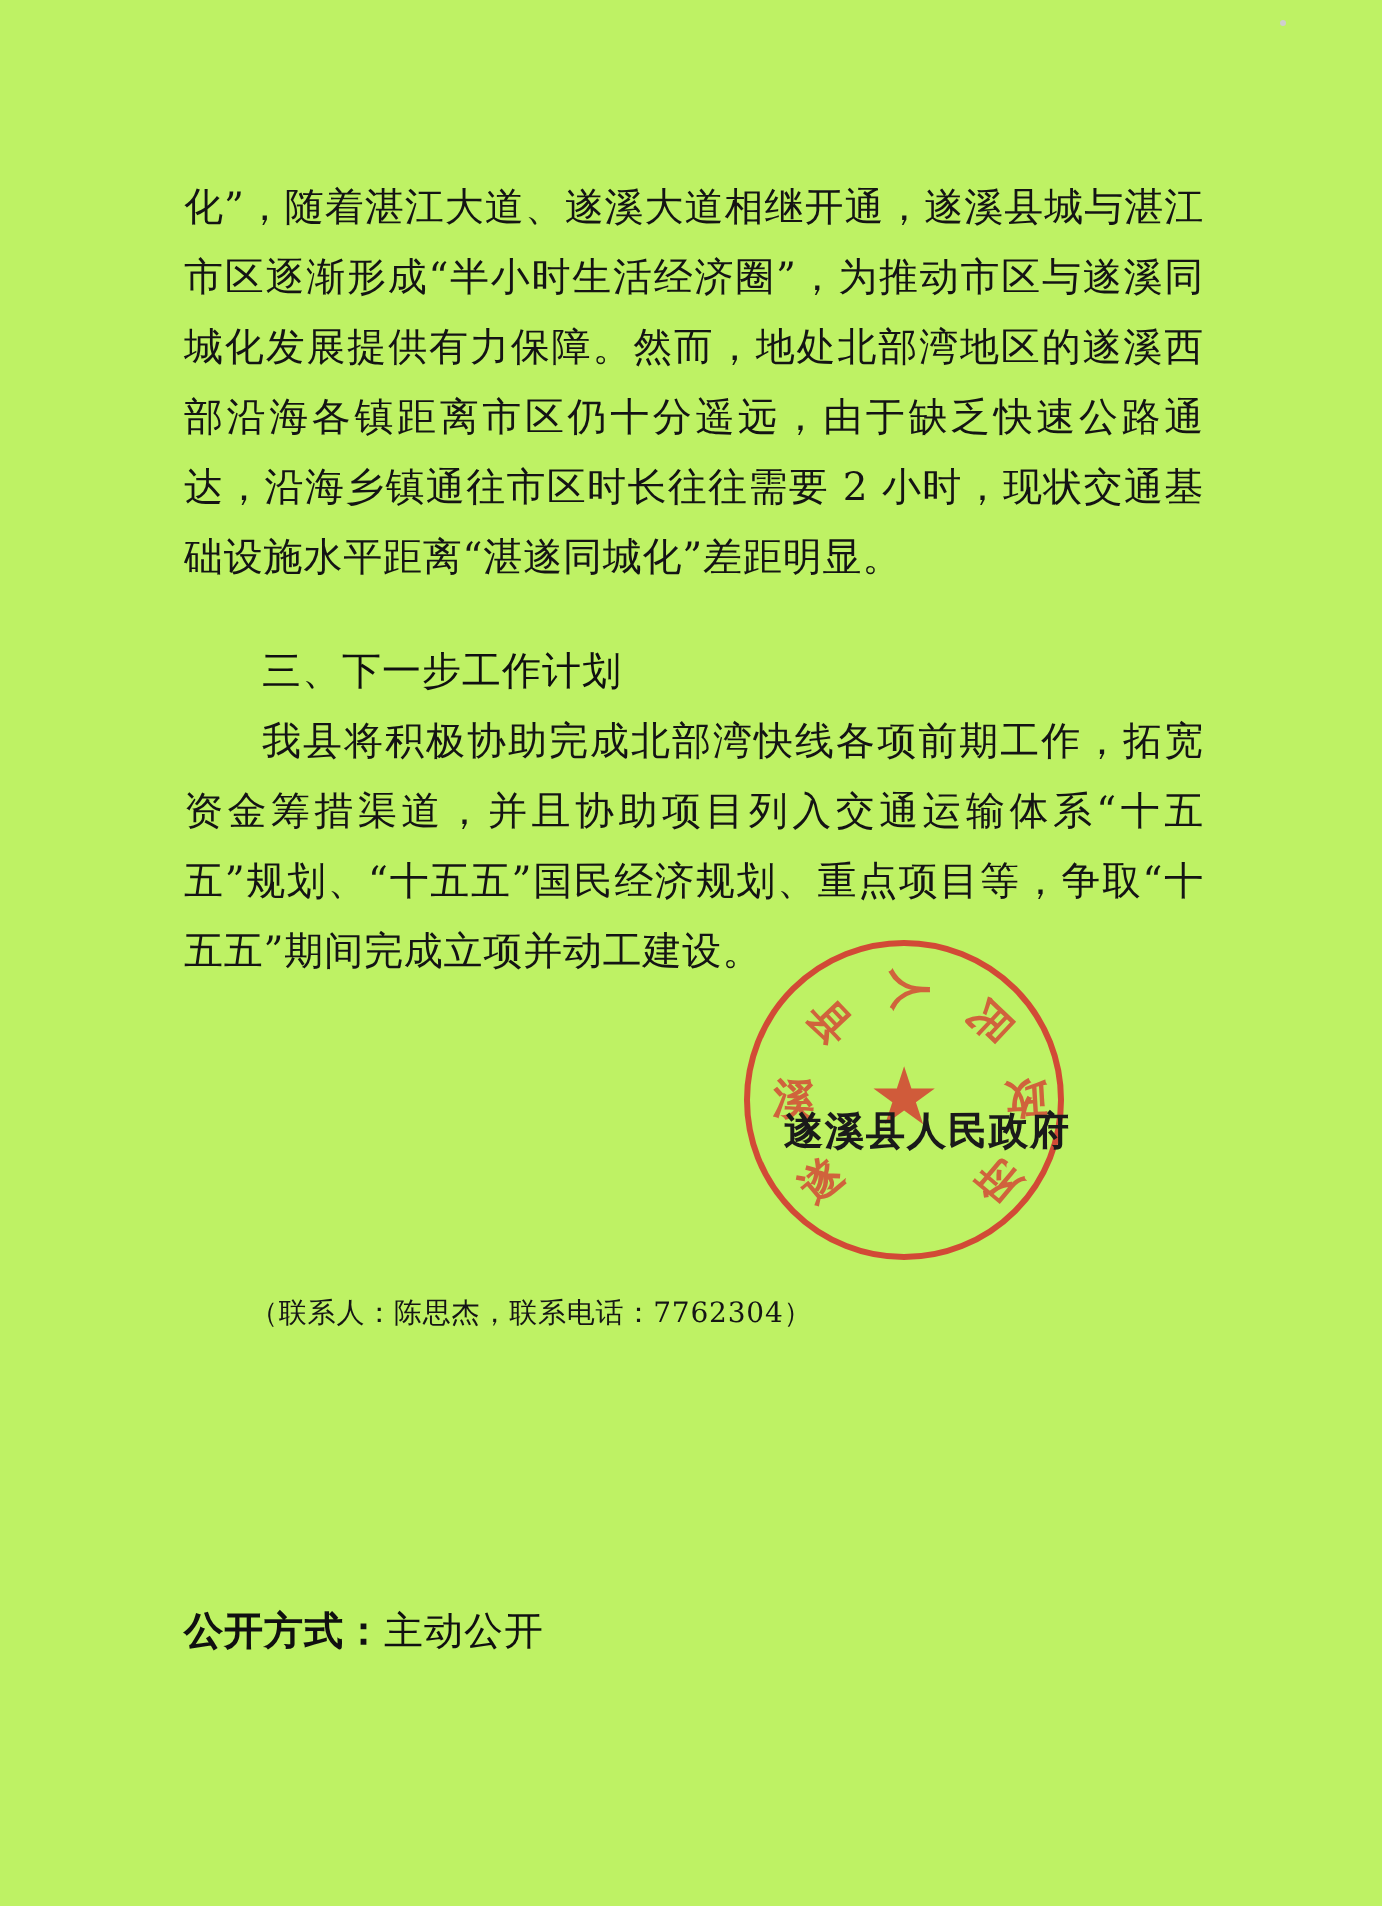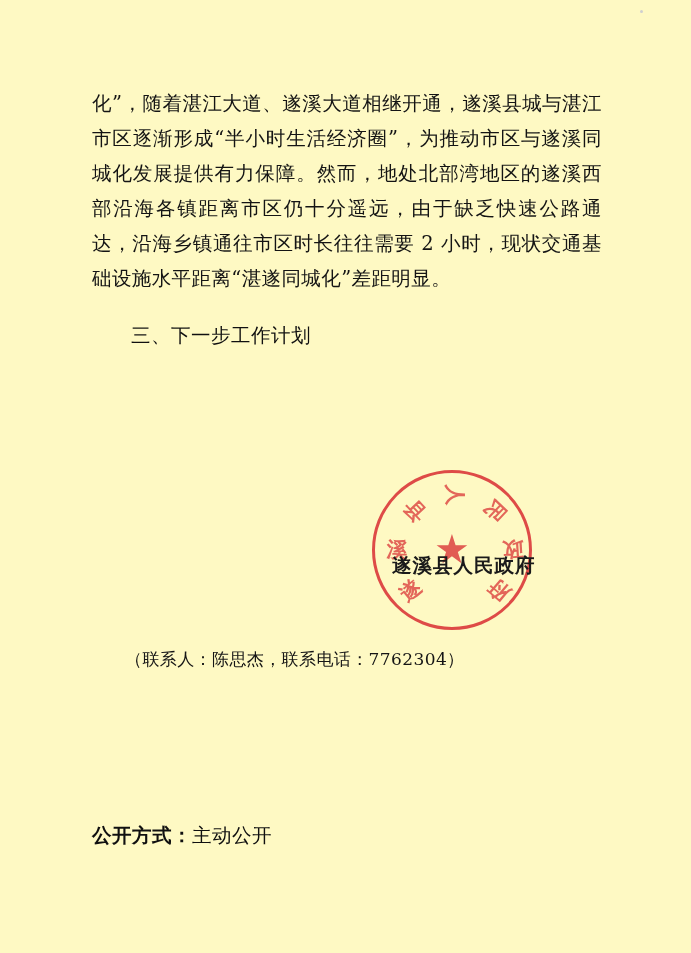--- a/index.html
+++ b/index.html
@@ -11,21 +11,21 @@
     height: 953px;
     background: #ffffff;
     font-family: "DejaVu Serif", "Liberation Serif", serif;
     color: #1a1a1a;
     position: relative;
     overflow: hidden;
   }
   .page {
     position: absolute;
     inset: 0;
-    background: #fef9c3;
+    background: #bef264;
   }
   .doc-body {
     position: absolute;
     left: 92px;
     top: 86px;
     width: 510px;
   }
   p.para {
     margin: 0;
     font-size: 19.5px;
@@ -113,28 +113,28 @@
     left: 313px;
     top: 127px;
     font-size: 19.5px;
     letter-spacing: 0.8px;
     color: #1a1a1a;
   }
   .contact-line {
     position: absolute;
     left: 125px;
     top: 648px;
-    font-size: 17px;
+    font-size: 14px;
     letter-spacing: 0.4px;
     color: #151515;
   }
   .disclosure {
     position: absolute;
     left: 92px;
-    top: 822px;
+    top: 802px;
     font-size: 19.5px;
     letter-spacing: 0.5px;
     color: #101010;
   }
   .disclosure .label {
     font-weight: bold;
   }
   .disclosure .value {
     font-weight: normal;
   }
@@ -155,20 +155,21 @@
 
   <div class="corner-mark"></div>
 
   <div class="doc-body">
     <p class="para">化”，随着湛江大道、遂溪大道相继开通，遂溪县城与湛江市区逐渐形成“半小时生活经济圈”，为推动市区与遂溪同城化发展提供有力保障。然而，地处北部湾地区的遂溪西部沿海各镇距离市区仍十分遥远，由于缺乏快速公路通达，沿海乡镇通往市区时长往往需要 2 小时，现状交通基础设施水平距离“湛遂同城化”差距明显。</p>
 
     <div class="spacer-sm"></div>
 
     <p class="section-heading">三、下一步工作计划</p>
 
+    <p class="para indent">我县将积极协助完成北部湾快线各项前期工作，拓宽资金筹措渠道，并且协助项目列入交通运输体系“十五五”规划、“十五五”国民经济规划、重点项目等，争取“十五五”期间完成立项并动工建设。</p>
 
     <div class="spacer-md"></div>
 
   </div>
 
   <div class="signature-block">
     <div class="seal">
       <div class="seal-star">★</div>
       <div class="seal-text" id="seal-text">
           <span style="transform: rotate(-130deg) translate(0px, -58px) rotate(90deg) translate(-50%, -50%);">遂</span>

